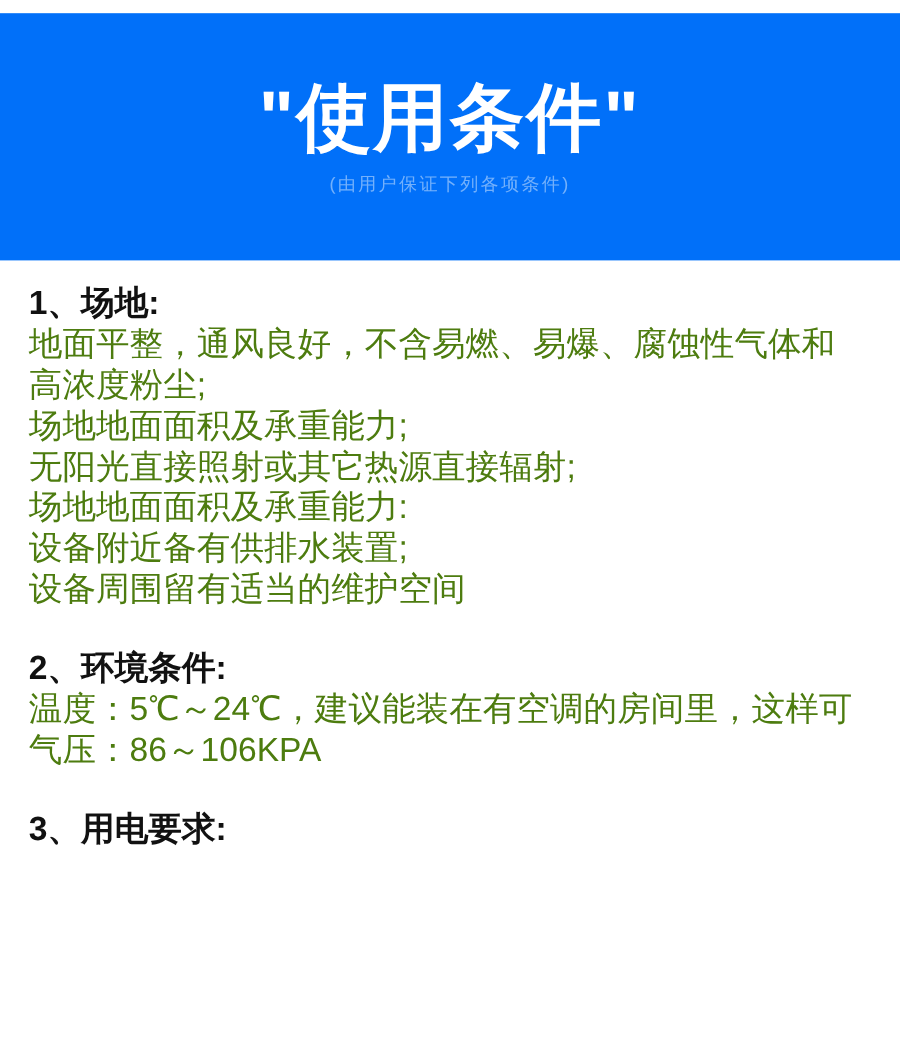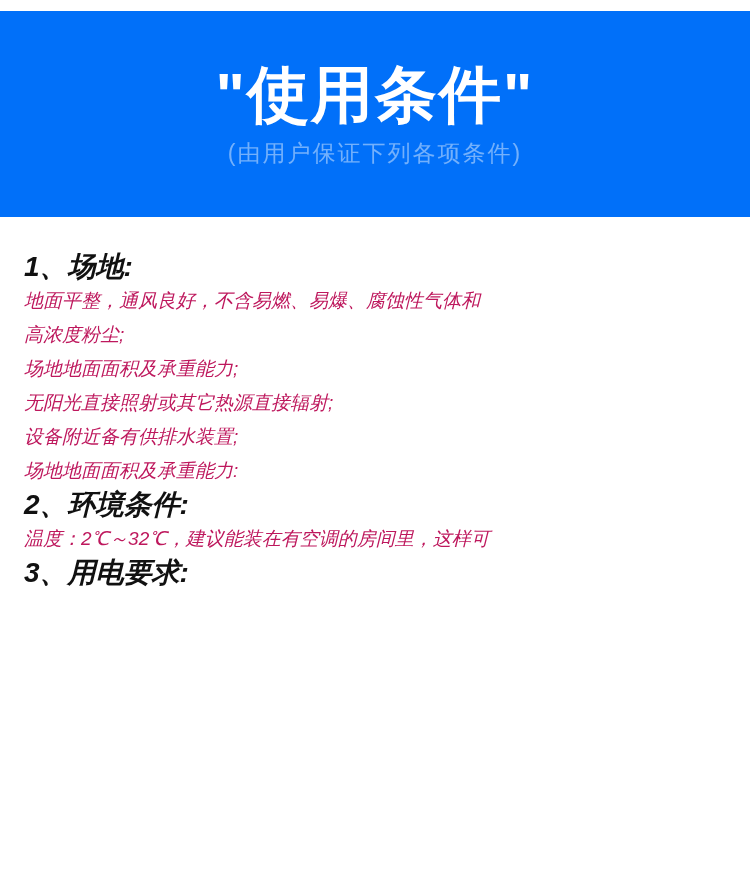--- a/index.html
+++ b/index.html
@@ -35,44 +35,44 @@
     color: #ffffff;
     font-size: 62px;
     font-weight: 900;
     letter-spacing: 2px;
     line-height: 1;
     white-space: nowrap;
   }
   .banner-subtitle {
     margin: 16px 0 0 0;
     color: rgba(255, 255, 255, 0.45);
-    font-size: 23px;
+    font-size: 15px;
     letter-spacing: 2px;
     line-height: 1;
     white-space: nowrap;
   }
   .content {
-    padding: 33px 24px 0 24px;
-    font-style: italic;
+    padding: 19px 24px 0 24px;
   }
   .section {
     margin: 0;
   }
   .section + .section {
+    margin-top: 32px;
   }
   .section-heading {
     margin: 0;
     font-size: 28px;
     font-weight: 700;
     color: #111111;
     line-height: 34px;
   }
   .spec-line {
-    font-size: 19px;
-    color: #be185d;
+    font-size: 28px;
+    color: #4d7c0f;
     line-height: 34px;
     white-space: nowrap;
   }
 </style>
 </head>
 <body>
 
 <div class="page">
   <div class="top-strip"></div>
 
@@ -82,27 +82,29 @@
   </header>
 
   <main class="content">
 
     <section class="section">
       <h2 class="section-heading">1、场地:</h2>
       <div class="spec-line">地面平整，通风良好，不含易燃、易爆、腐蚀性气体和</div>
       <div class="spec-line">高浓度粉尘;</div>
       <div class="spec-line">场地地面面积及承重能力;</div>
       <div class="spec-line">无阳光直接照射或其它热源直接辐射;</div>
+      <div class="spec-line">场地地面面积及承重能力:</div>
       <div class="spec-line">设备附近备有供排水装置;</div>
-      <div class="spec-line">场地地面面积及承重能力:</div>
+      <div class="spec-line">设备周围留有适当的维护空间</div>
     </section>
 
     <section class="section">
       <h2 class="section-heading">2、环境条件:</h2>
-      <div class="spec-line">温度：2℃～32℃，建议能装在有空调的房间里，这样可</div>
+      <div class="spec-line">温度：5℃～24℃，建议能装在有空调的房间里，这样可</div>
+      <div class="spec-line">气压：86～106KPA</div>
     </section>
 
     <section class="section">
       <h2 class="section-heading">3、用电要求:</h2>
     </section>
 
   </main>
 </div>
 
 </body></html>

